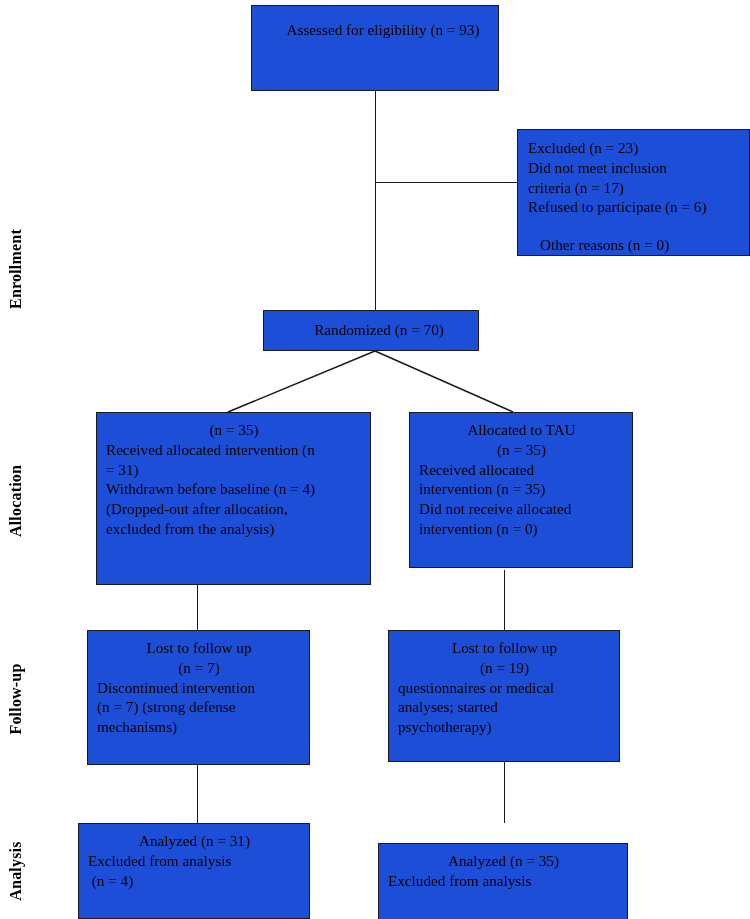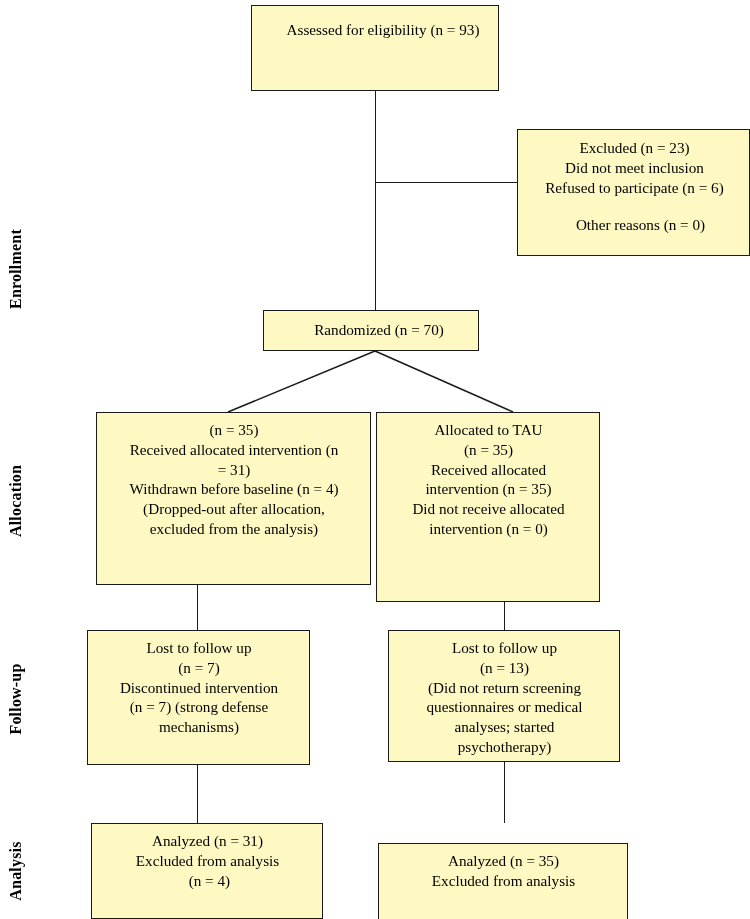--- a/index.html
+++ b/index.html
@@ -29,33 +29,33 @@
     transform: rotate(-90deg);
     text-align: center;
     color: #000000;
   }
 
   
   .box {
     position: absolute;
     box-sizing: border-box;
     border: 1.4px solid #1a1a1a;
-    background: #fef9c3;
+    background: #1d4ed8;
     font-size: 15.2px;
     line-height: 1.30;
     color: #000000;
     padding: 6px 8px 4px 24px;
     overflow: hidden;
   }
   .box .ln {
     display: block;
     white-space: pre-wrap;
   }
   .ctr { text-align: center; }
-  .lft { text-align: center; font-family: Liberation Serif, serif; }
+  .lft { text-align: left; font-family: Liberation Serif, serif; }
   .indent { padding-left: 12px; }
   .gap-top { margin-top: 18px; }
 
   
   .vline {
     position: absolute;
     width: 0;
     border-left: 1.5px solid #1a1a1a;
   }
   .hline {
@@ -103,64 +103,64 @@
 
   <div class="vline" style="left:504px; top:762px; height:61px;"></div>
 
   <div class="box" style="left:251px; top:5px; width:248px; height:86px; padding-top:14px;">
     <span class="ln ctr">Assessed for eligibility (n = 93)</span>
   </div>
 
   <div class="box" style="left:517px; top:129px; width:233px; height:127px; padding-top:8px; padding-left:10px;">
     <span class="ln lft">Excluded (n = 23)</span>
     <span class="ln lft">Did not meet inclusion</span>
+    <span class="ln lft">criteria (n = 17)</span>
     <span class="ln lft">Refused to participate (n = 6)</span>
     <span class="ln lft indent gap-top">Other reasons (n = 0)</span>
   </div>
 
   <div class="box" style="left:263px; top:310px; width:216px; height:41px; padding-top:9px;">
     <span class="ln ctr">Randomized (n = 70)</span>
   </div>
 
   <div class="box" style="left:96px; top:412px; width:275px; height:173px; padding-top:7px; padding-left:9px;">
     <span class="ln ctr">(n = 35)</span>
     <span class="ln lft">Received allocated intervention (n</span>
     <span class="ln lft">= 31)</span>
     <span class="ln lft">Withdrawn before baseline (n = 4)</span>
     <span class="ln lft">(Dropped-out after allocation,</span>
     <span class="ln lft">excluded from the analysis)</span>
   </div>
 
-  <div class="box" style="left:376px; top:412px; width:224px; height:190px; padding-top:7px; padding-left:9px;">
+  <div class="box" style="left:409px; top:412px; width:224px; height:156px; padding-top:7px; padding-left:9px;">
     <span class="ln ctr">Allocated to TAU</span>
     <span class="ln ctr">(n = 35)</span>
     <span class="ln lft">Received allocated</span>
     <span class="ln lft">intervention (n = 35)</span>
     <span class="ln lft">Did not receive allocated</span>
     <span class="ln lft">intervention (n = 0)</span>
   </div>
 
   <div class="box" style="left:87px; top:630px; width:223px; height:135px; padding-top:7px; padding-left:9px;">
     <span class="ln ctr">Lost to follow up</span>
     <span class="ln ctr">(n = 7)</span>
     <span class="ln lft">Discontinued intervention</span>
     <span class="ln lft">(n = 7) (strong defense</span>
     <span class="ln lft">mechanisms)</span>
   </div>
 
   <div class="box" style="left:388px; top:630px; width:232px; height:132px; padding-top:7px; padding-left:9px;">
     <span class="ln ctr">Lost to follow up</span>
-    <span class="ln ctr">(n = 13)</span>
-    <span class="ln lft">(Did not return screening</span>
+    <span class="ln ctr">(n = 19)</span>
     <span class="ln lft">questionnaires or medical</span>
     <span class="ln lft">analyses; started</span>
     <span class="ln lft">psychotherapy)</span>
   </div>
 
-  <div class="box" style="left:78px; top:823px; width:232px; height:96px; padding-top:7px; padding-left:9px;margin-left:13px;">
+  <div class="box" style="left:78px; top:823px; width:232px; height:96px; padding-top:7px; padding-left:9px;">
     <span class="ln ctr">Analyzed (n = 31)</span>
     <span class="ln lft">Excluded from analysis</span>
     <span class="ln lft"> (n = 4)</span>
   </div>
 
   <div class="box" style="left:378px; top:823px; width:250px; height:96px; padding-top:7px; padding-left:9px;margin-top:20px;">
     <span class="ln ctr">Analyzed (n = 35)</span>
     <span class="ln lft">Excluded from analysis</span>
   </div>
 

